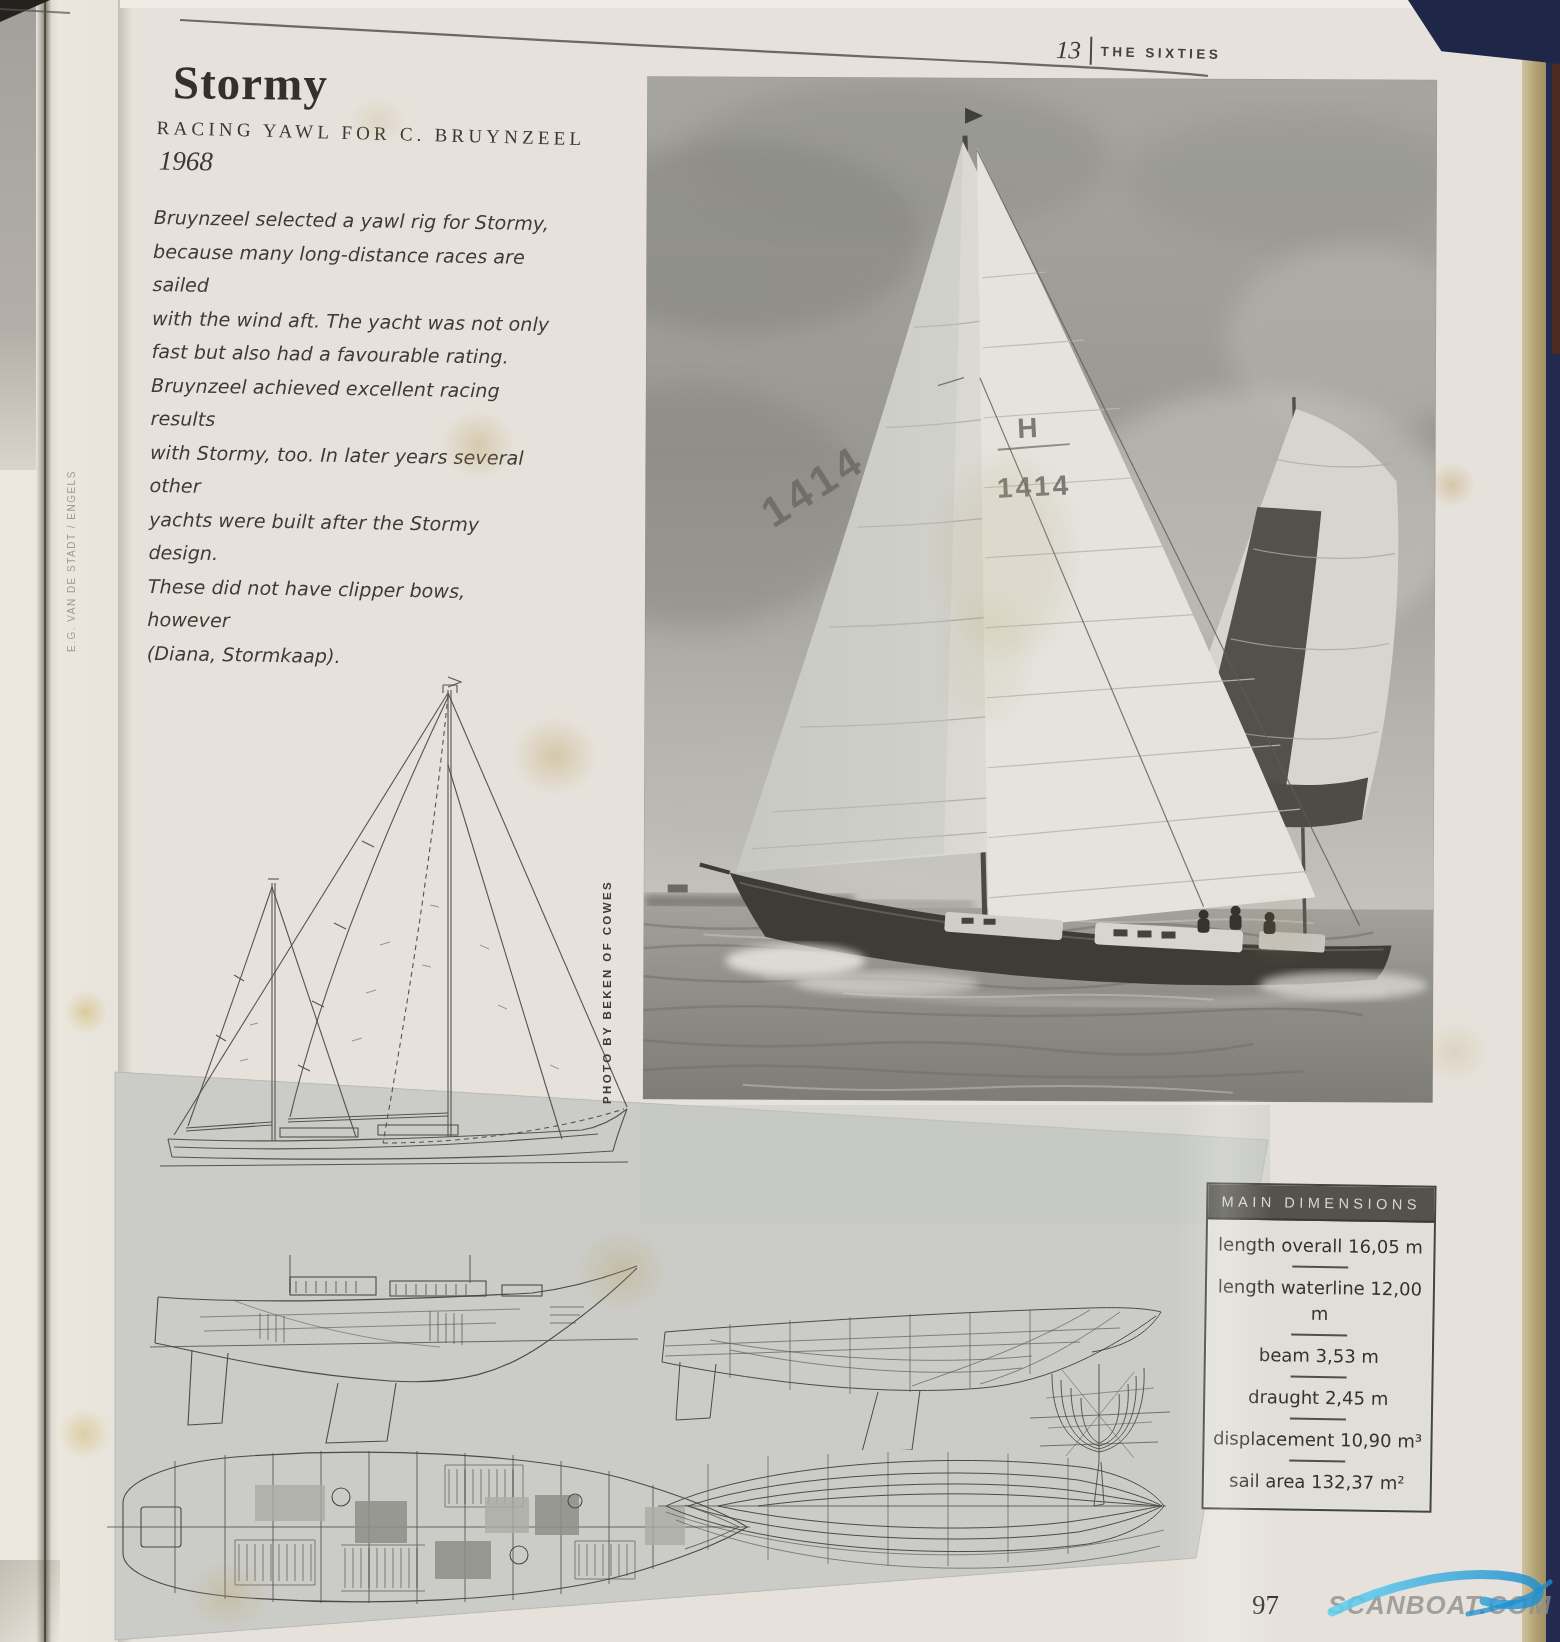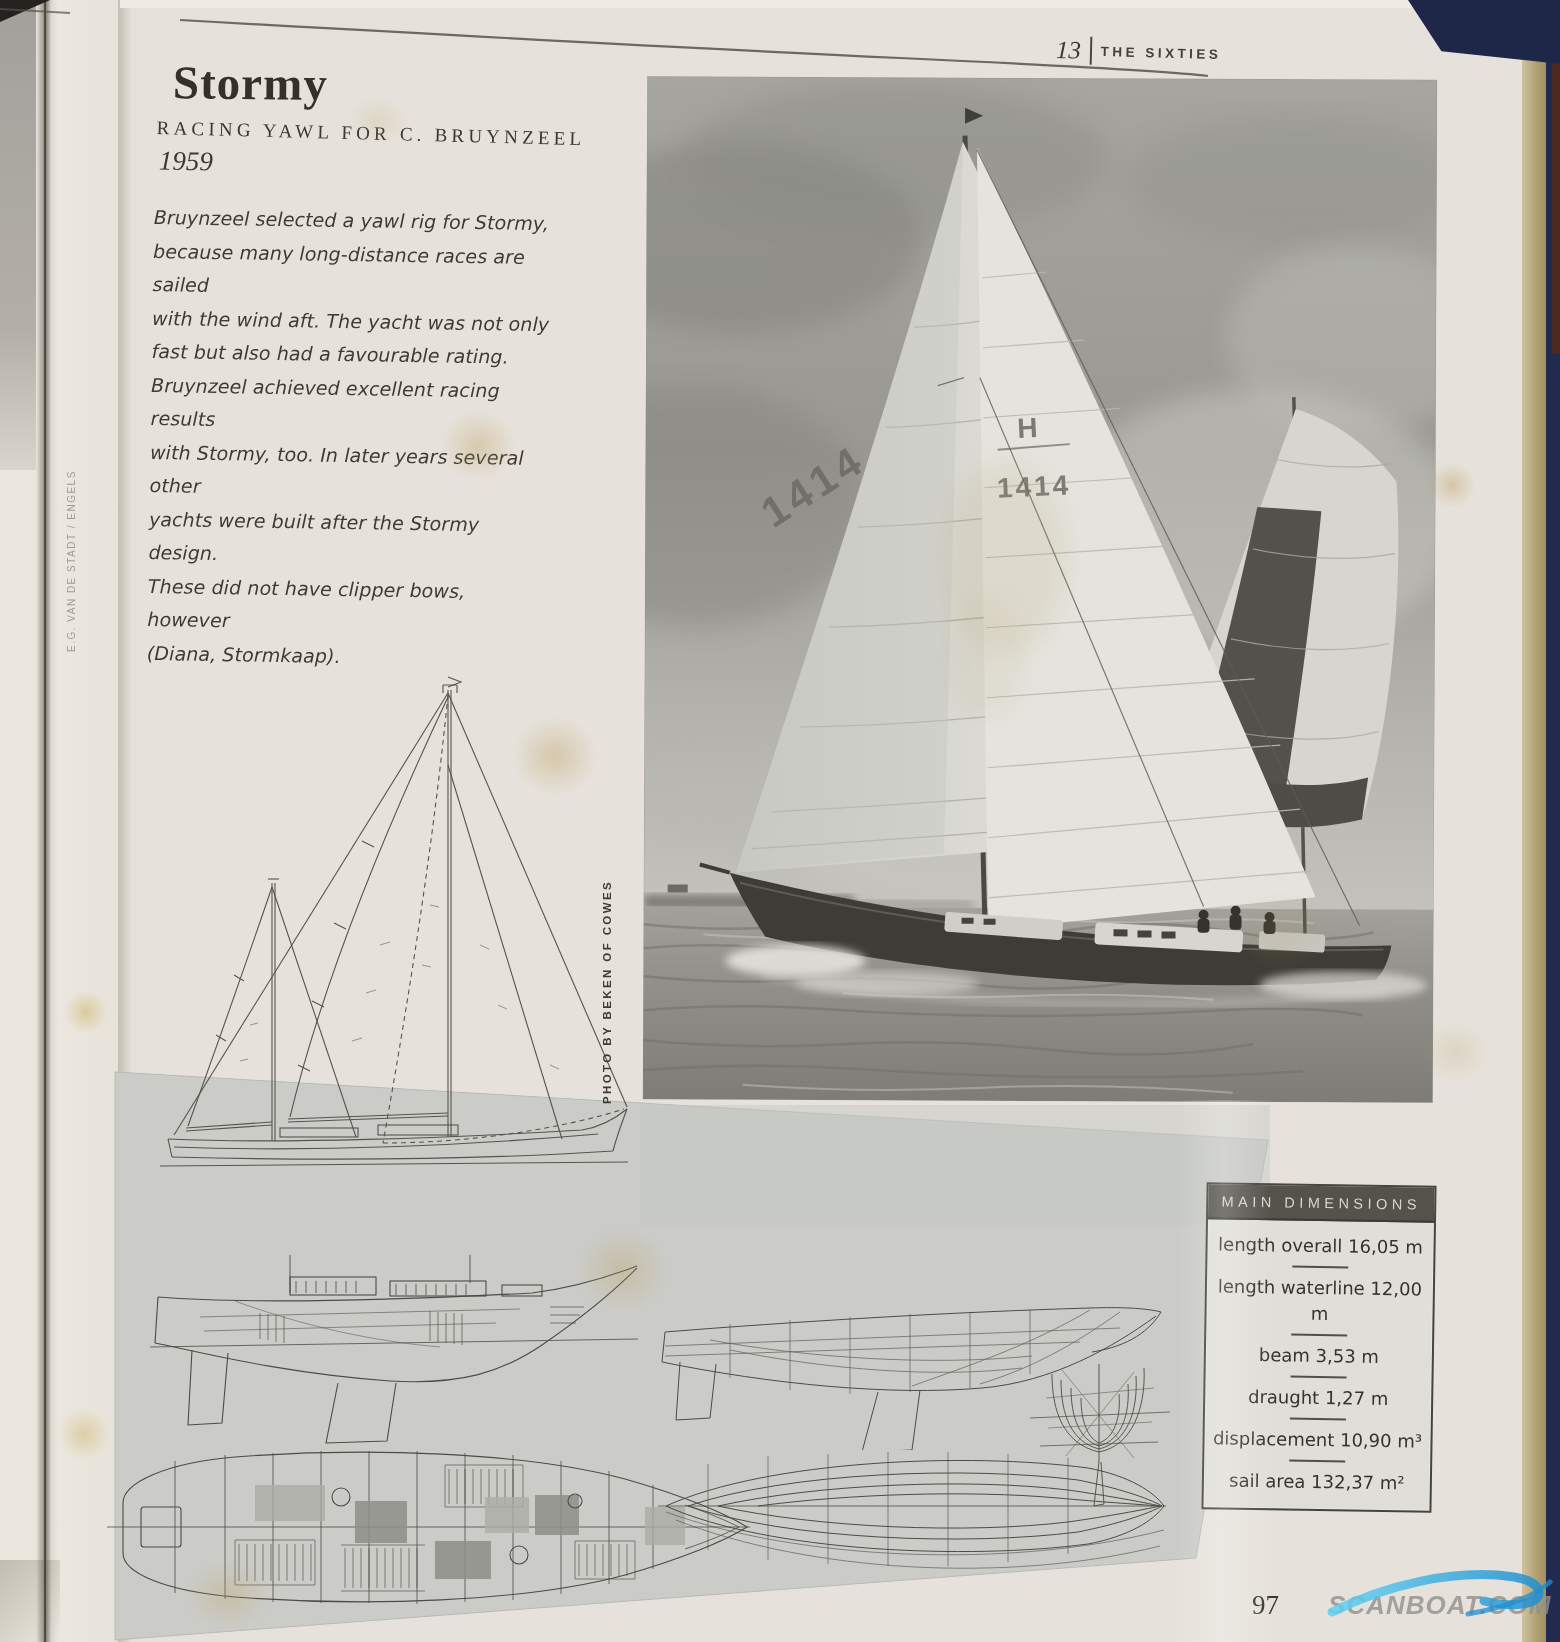--- a/index.html
+++ b/index.html
@@ -102,21 +102,21 @@
   </svg>
 
   <div class="abs" id="chapter-header">
     <span class="num">13</span>
     <span class="sep"></span>
     <span class="chap">THE SIXTIES</span>
   </div>
 
   <div class="abs" id="article-title">Stormy</div>
   <div class="abs" id="article-subtitle">RACING YAWL FOR C. BRUYNZEEL</div>
-  <div class="abs" id="article-year">1959</div>
+  <div class="abs" id="article-year">1968</div>
   <div class="abs" id="article-body">
     <div>Bruynzeel selected a yawl rig for Stormy,</div>
     <div>because many long-distance races are sailed</div>
     <div>with the wind aft. The yacht was not only</div>
     <div>fast but also had a favourable rating.</div>
     <div>Bruynzeel achieved excellent racing results</div>
     <div>with Stormy, too. In later years several other</div>
     <div>yachts were built after the Stormy design.</div>
     <div>These did not have clipper bows, however</div>
     <div>(Diana, Stormkaap).</div>
@@ -452,21 +452,21 @@
       <div class="dim-divider"></div>
       <div class="dim-row">
         <span>length waterline</span>&nbsp;<span>12,00 m</span>
       </div>
       <div class="dim-divider"></div>
       <div class="dim-row">
         <span>beam</span>&nbsp;<span>3,53 m</span>
       </div>
       <div class="dim-divider"></div>
       <div class="dim-row">
-        <span>draught</span>&nbsp;<span>1,27 m</span>
+        <span>draught</span>&nbsp;<span>2,45 m</span>
       </div>
       <div class="dim-divider"></div>
       <div class="dim-row">
         <span>displacement</span>&nbsp;<span>10,90 m³</span>
       </div>
       <div class="dim-divider"></div>
       <div class="dim-row">
         <span>sail area</span>&nbsp;<span>132,37 m²</span>
       </div>
     </div>

